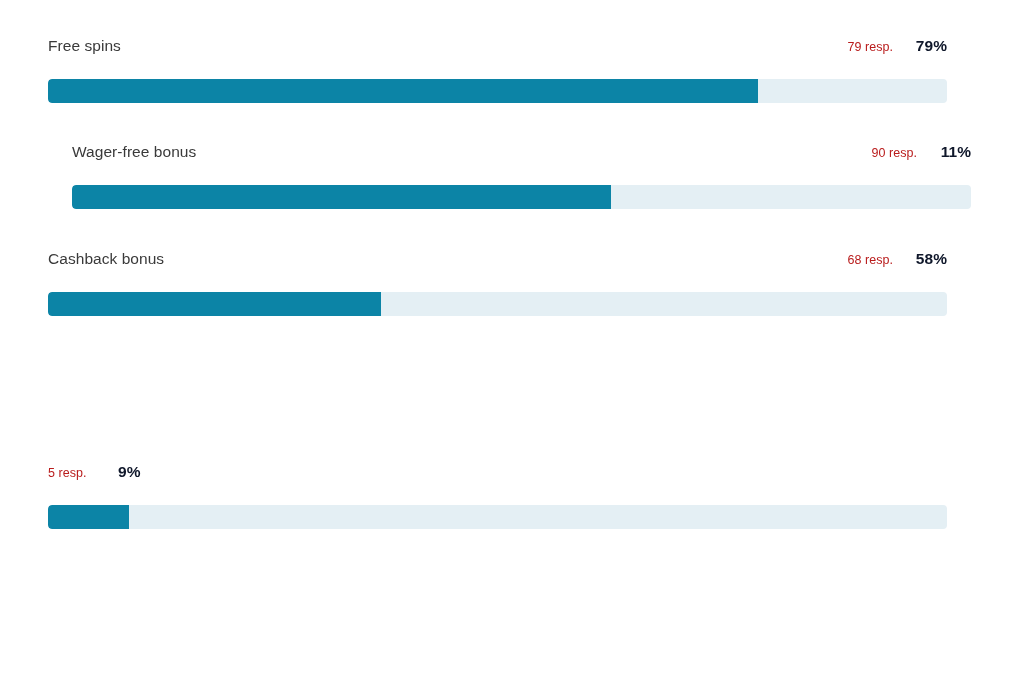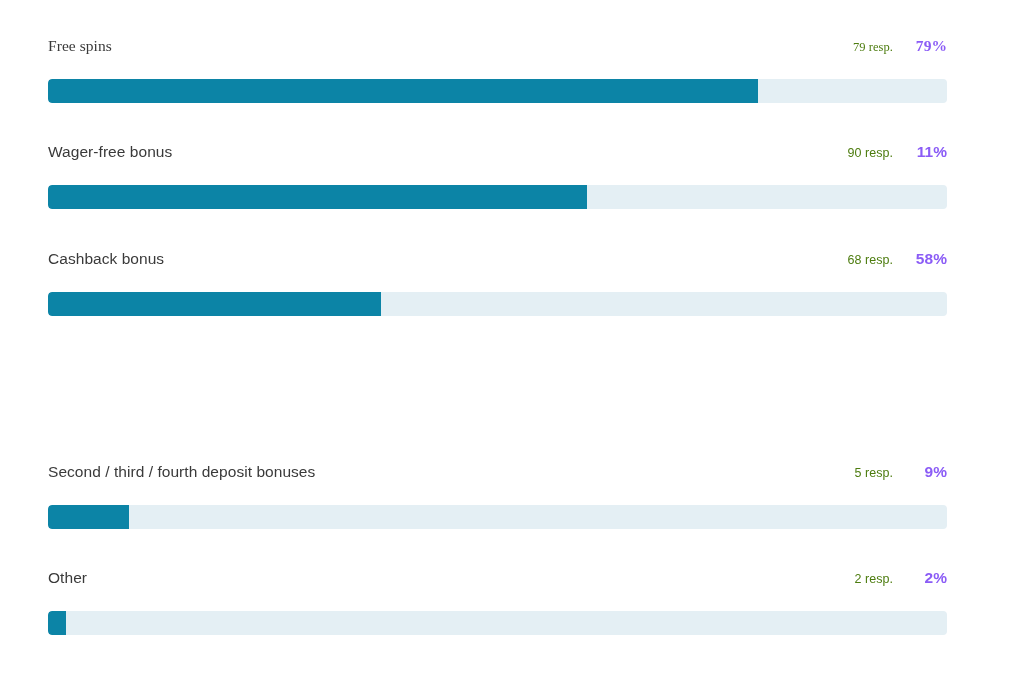--- a/index.html
+++ b/index.html
@@ -49,29 +49,29 @@
   }
 
   .row-values {
     display: flex;
     align-items: baseline;
     white-space: nowrap;
   }
 
   .row-resp {
     font-size: 12.5px;
-    color: #4d7c0f;
+    color: #b91c1c;
     text-align: right;
     line-height: 20px;
     letter-spacing: 0.05px;
   }
 
   .row-pct {
     font-size: 15.5px;
-    color: #8b5cf6;
+    color: #0f172a;
     font-weight: bold;
     text-align: right;
     width: 54px;
     line-height: 20px;
     letter-spacing: 0.05px;
   }
 
   .bar-track {
     position: absolute;
     left: 0;
@@ -90,33 +90,33 @@
     height: 24px;
     background: #0c84a6;
     border-top-left-radius: 4px;
     border-bottom-left-radius: 4px;
   }
 </style>
 </head>
 <body>
 
 <div class="chart" id="chart-root">
-    <div class="row" style="top: 36px; font-family: Liberation Serif, serif;">
+    <div class="row" style="top: 36px;">
       <div class="row-header">
         <div class="row-label">Free spins</div>
         <div class="row-values">
           <div class="row-resp">79 resp.</div>
           <div class="row-pct">79%</div>
         </div>
       </div>
       <div class="bar-track">
         <div class="bar-fill" style="width: 79%;"></div>
       </div>
     </div>
-    <div class="row" style="top: 142.4px;">
+    <div class="row" style="top: 142.4px; margin-left: 24px;">
       <div class="row-header">
         <div class="row-label">Wager-free bonus</div>
         <div class="row-values">
           <div class="row-resp">90 resp.</div>
           <div class="row-pct">11%</div>
         </div>
       </div>
       <div class="bar-track">
         <div class="bar-fill" style="width: 60%;"></div>
       </div>
@@ -128,35 +128,22 @@
           <div class="row-resp">68 resp.</div>
           <div class="row-pct">58%</div>
         </div>
       </div>
       <div class="bar-track">
         <div class="bar-fill" style="width: 37%;"></div>
       </div>
     </div>
     <div class="row" style="top: 461.6px;">
       <div class="row-header">
-        <div class="row-label">Second / third / fourth deposit bonuses</div>
         <div class="row-values">
           <div class="row-resp">5 resp.</div>
           <div class="row-pct">9%</div>
         </div>
       </div>
       <div class="bar-track">
         <div class="bar-fill" style="width: 9%;"></div>
       </div>
     </div>
-    <div class="row" style="top: 568px;">
-      <div class="row-header">
-        <div class="row-label">Other</div>
-        <div class="row-values">
-          <div class="row-resp">2 resp.</div>
-          <div class="row-pct">2%</div>
-        </div>
-      </div>
-      <div class="bar-track">
-        <div class="bar-fill" style="width: 2%;"></div>
-      </div>
-    </div>
   </div>
 
 </body></html>

